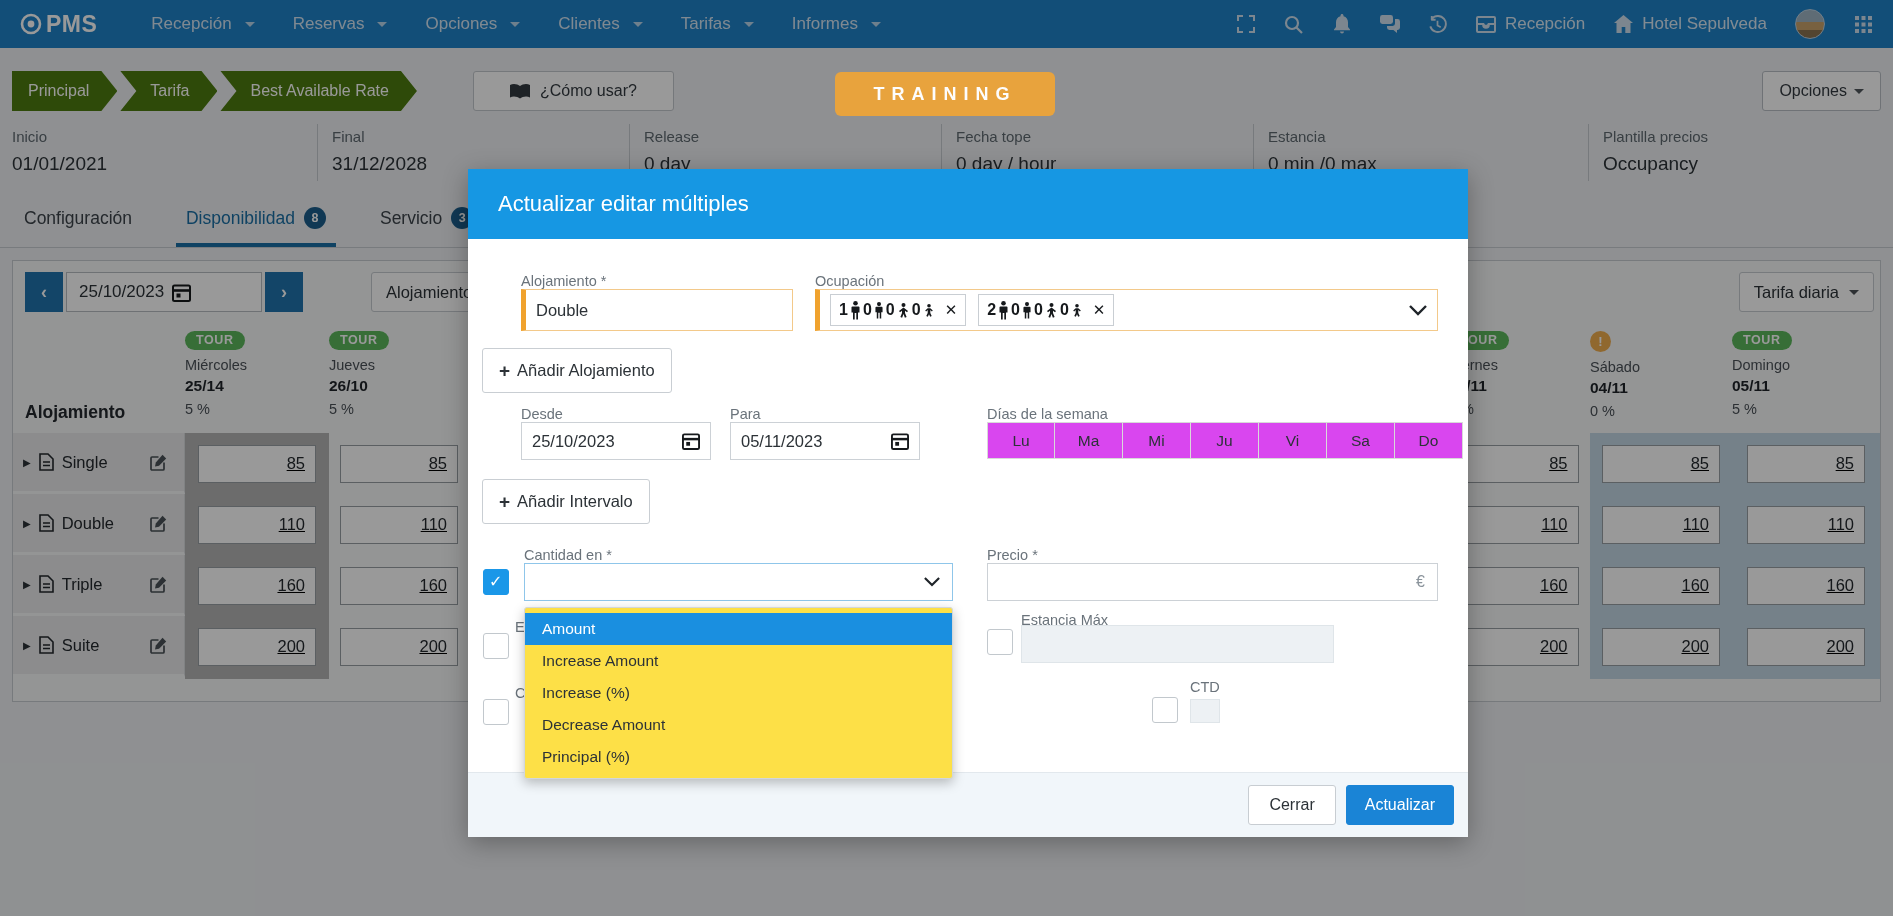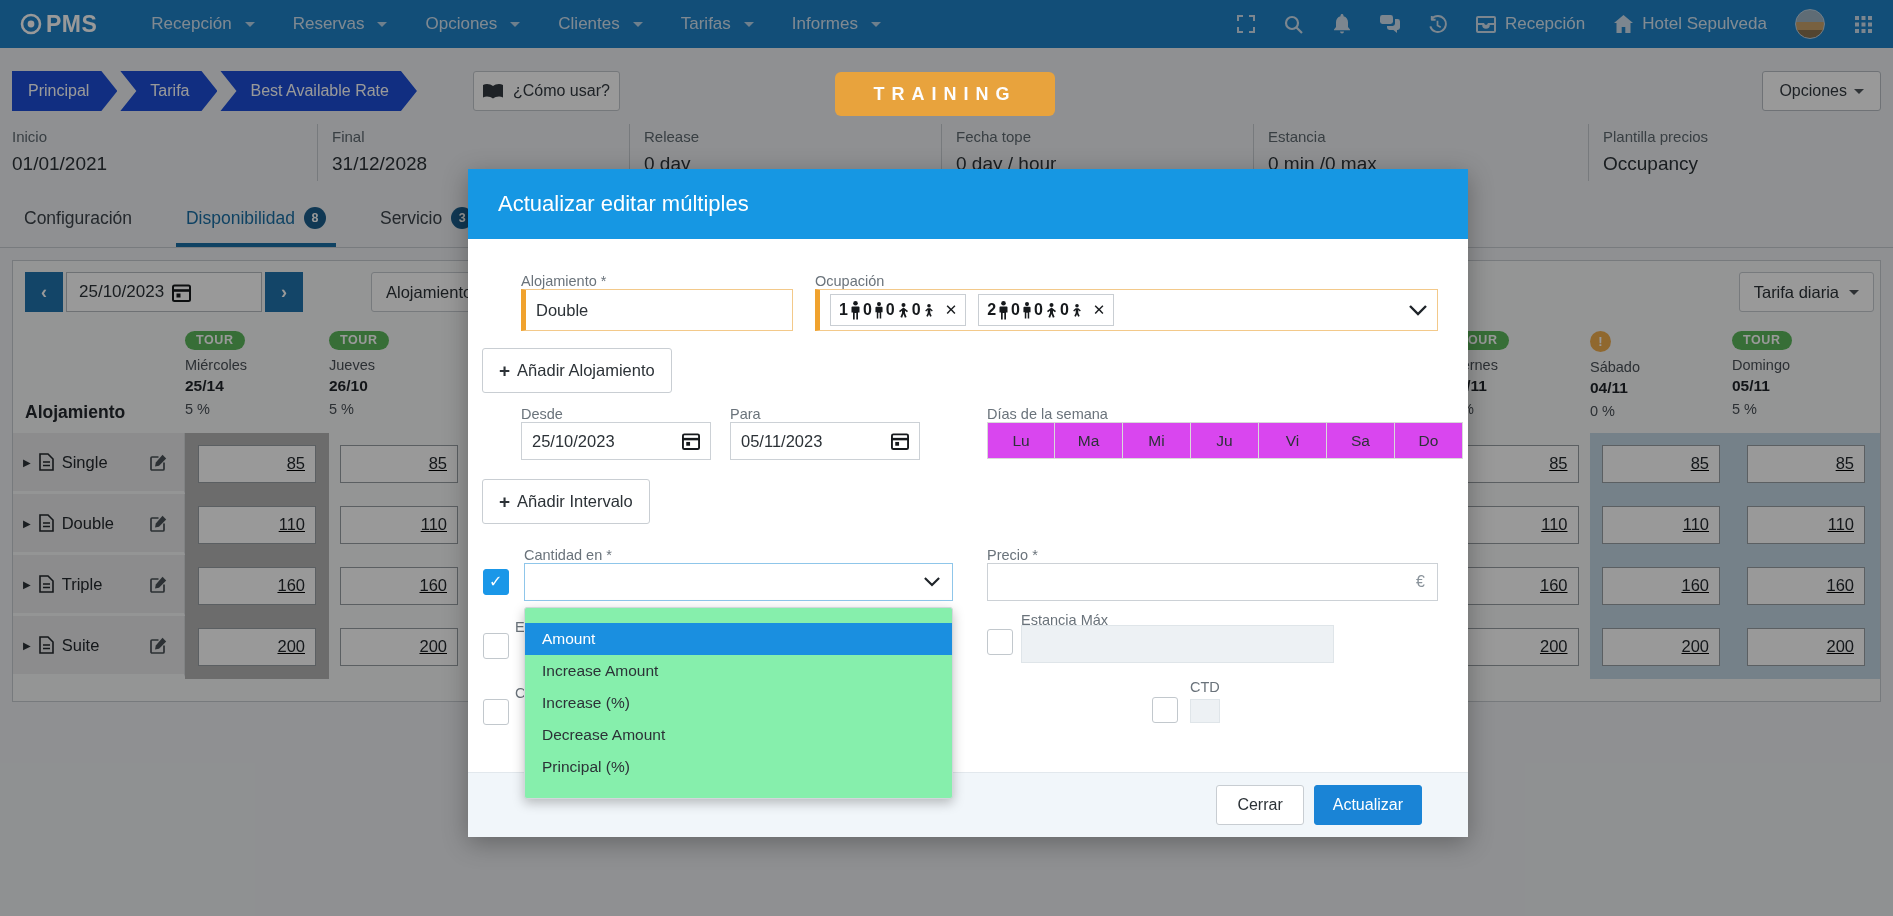--- a/index.html
+++ b/index.html
@@ -13,24 +13,24 @@
   .nav-menu { display:flex; align-items:center; gap:6px; color:#d4e4f2; font-size:17px; padding:0 24px 0 14px; position:relative; cursor:pointer; }
   .caret { width:0; height:0; border-left:5px solid transparent; border-right:5px solid transparent; border-top:5px solid currentColor; display:inline-block; margin-left:7px; opacity:.85; }
   .nav-right { margin-left:auto; display:flex; align-items:center; gap:28px; }
   .nav-ic { width:20px; height:20px; display:inline-flex; align-items:center; justify-content:center; color:#cfe0ee; cursor:pointer; }
   .nav-label-item { display:flex; align-items:center; gap:9px; color:#dcE9f4; font-size:17px; cursor:pointer; color:#d9e8f4; }
   .avatar { width:30px; height:30px; border-radius:50%; background:linear-gradient(180deg,#9fb4c4 0 42%,#c9a26b 42% 72%,#8a7450 72% 100%); border:1px solid #bcd2e2; cursor:pointer; }
 
   
   .crumb-row { margin:22px 12px 0 12px; height:42px; display:flex; align-items:center; }
   .crumbs { display:flex; align-items:center; }
-  .crumb { background:#1d4ed8; color:#fff; font-size:16px; height:40px; line-height:40px; padding:0 28px 0 30px; clip-path:polygon(0 0,calc(100% - 16px) 0,100% 50%,calc(100% - 16px) 100%,0 100%,16px 50%); margin-left:-12px; cursor:pointer; }
+  .crumb { background:#4d7c0f; color:#fff; font-size:16px; height:40px; line-height:40px; padding:0 28px 0 30px; clip-path:polygon(0 0,calc(100% - 16px) 0,100% 50%,calc(100% - 16px) 100%,0 100%,16px 50%); margin-left:-12px; cursor:pointer; }
   .crumb.first { clip-path:polygon(0 0,calc(100% - 16px) 0,100% 50%,calc(100% - 16px) 100%,0 100%); margin-left:0; padding-left:16px; }
   .crumb + .crumb { margin-left:3px; }
-  .help-btn { margin-left:56px; background:#ffffff; border:1px solid #c3c8cd; border-radius:3px; height:40px; padding:0 9px; display:flex; align-items:center; gap:10px; font-size:16px; color:#333a40; cursor:pointer;justify-content:space-between; }
+  .help-btn { margin-left:56px; background:#ffffff; border:1px solid #c3c8cd; border-radius:3px; height:40px; padding:0 36px; display:flex; align-items:center; gap:10px; font-size:16px; color:#333a40; cursor:pointer;justify-content:space-between; }
   .options-btn { margin-left:auto; background:#fff; border:1px solid #b9bfc5; border-radius:3px; height:40px; padding:0 16px; display:flex; align-items:center; font-size:16px; color:#333a40; cursor:pointer; }
   .options-btn .caret { color:#333a40; }
 
   
   .info-row { margin:12px 12px 0 12px; display:flex; }
   .info-cell { padding:4px 0 6px 14px; border-left:1px solid #c6cbd1; }
   .info-cell.first { border-left:none; padding-left:0; }
   .info-label { font-size:15px; color:#5f6970; }
   .info-value { font-size:19px; color:#2c3237; margin-top:8px; }
   .iw0{width:305px}.iw1{width:312px}.iw2{width:312px}.iw3{width:312px}.iw4{width:335px}.iw5{flex:1}
@@ -102,28 +102,28 @@
   .day-btn { width:68px; height:37px; background:#d946ef; border:1px solid #d9d9d9; border-left:none; display:flex; align-items:center; justify-content:center; font-size:15.5px; color:#2c3237; cursor:pointer; }
   .day-btn:first-child { border-left:1px solid #d9d9d9; }
 
   .cb { position:absolute; width:26px; height:26px; border-radius:3px; background:#fff; border:1px solid #c2c8cd; cursor:pointer; }
   .cb.checked { background:#1a97e8; border-color:#1a97e8; }
   .cb.checked::after { content:"✓"; color:#fff; font-size:16px; font-weight:bold; position:absolute; left:5px; top:2px; }
 
   .select-box { position:absolute; background:#fff; border:1px solid #8fc6ea; height:38px; display:flex; align-items:center; padding:0 12px; cursor:pointer; }
   .euro-field { position:absolute; background:#fff; border:1px solid #ccd1d6; height:38px; display:flex; align-items:center; justify-content:flex-end; padding:0 12px; font-size:16px; color:#8a939b; }
 
-  .menu { position:absolute; left:56px; top:438px; width:429px; background:#86efac; border:1px solid #d2d7db; border-radius:3px; box-shadow:0 4px 12px rgba(0,0,0,.25); padding:15px 0; z-index:10; }
+  .menu { position:absolute; left:56px; top:438px; width:429px; background:#fde047; border:1px solid #d2d7db; border-radius:3px; box-shadow:0 4px 12px rgba(0,0,0,.25); padding:5px 0; z-index:10; }
   .opt { padding:7px 17px; font-size:15.5px; color:#2c3237; cursor:pointer; }
   .opt.sel { background:#1a8fe0; color:#fff; }
 
   .dis-input { position:absolute; background:#edf1f4; border:1px solid #dfe5e9; }
   .frag { position:absolute; font-size:14.5px; color:#6a737b; }
 
-  .modal-foot { position:absolute; left:0; right:0; bottom:0; height:65px; background:#f1f6fa; border-top:1px solid #e2e8ed; display:flex; align-items:center; justify-content:flex-end; padding:0 46px; gap:10px; z-index:5; }
+  .modal-foot { position:absolute; left:0; right:0; bottom:0; height:65px; background:#f1f6fa; border-top:1px solid #e2e8ed; display:flex; align-items:center; justify-content:flex-end; padding:0 14px; gap:10px; z-index:5; }
   .btn-close { background:#fff; border:1px solid #c8cdd2; border-radius:3px; height:40px; padding:0 20px; font-size:16px; color:#2c3237; display:flex; align-items:center; cursor:pointer; }
   .btn-update { background:#1a84d6; border:1px solid #1a84d6; border-radius:3px; height:40px; padding:0 18px; font-size:16px; color:#fff; display:flex; align-items:center; cursor:pointer; }
 
   svg { display:block; }
 </style>
 </head>
 <body>
 
 <div class="app">
 

